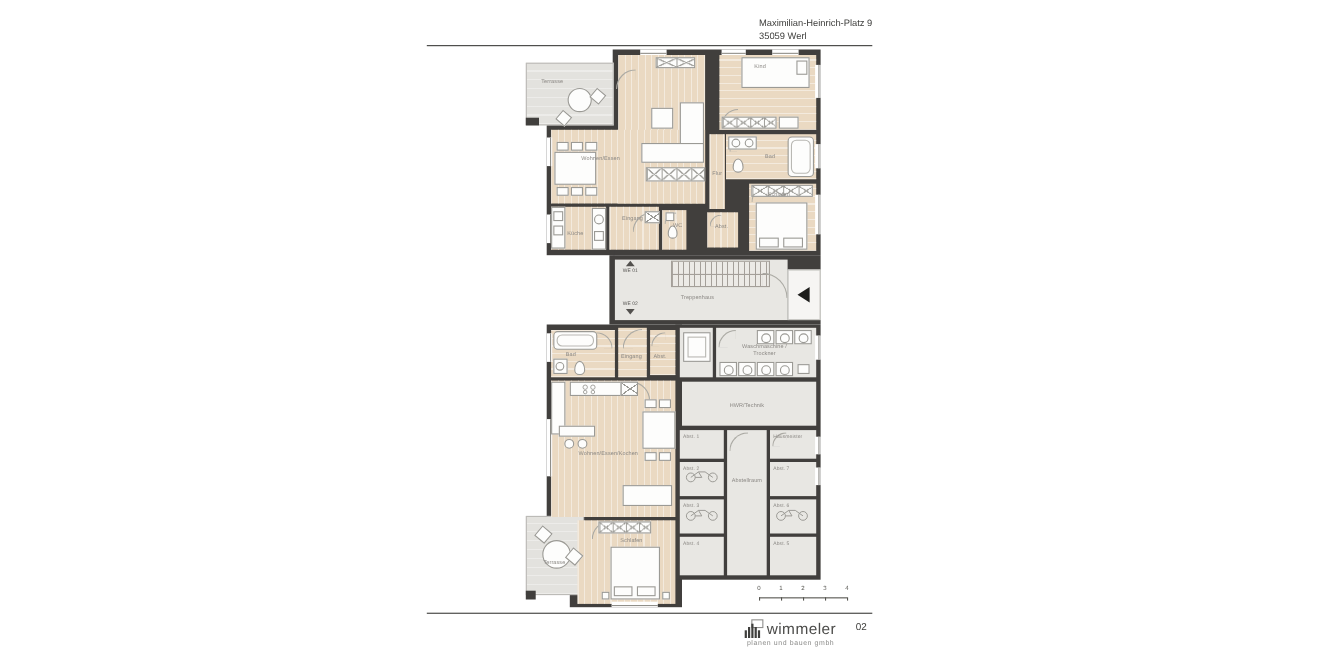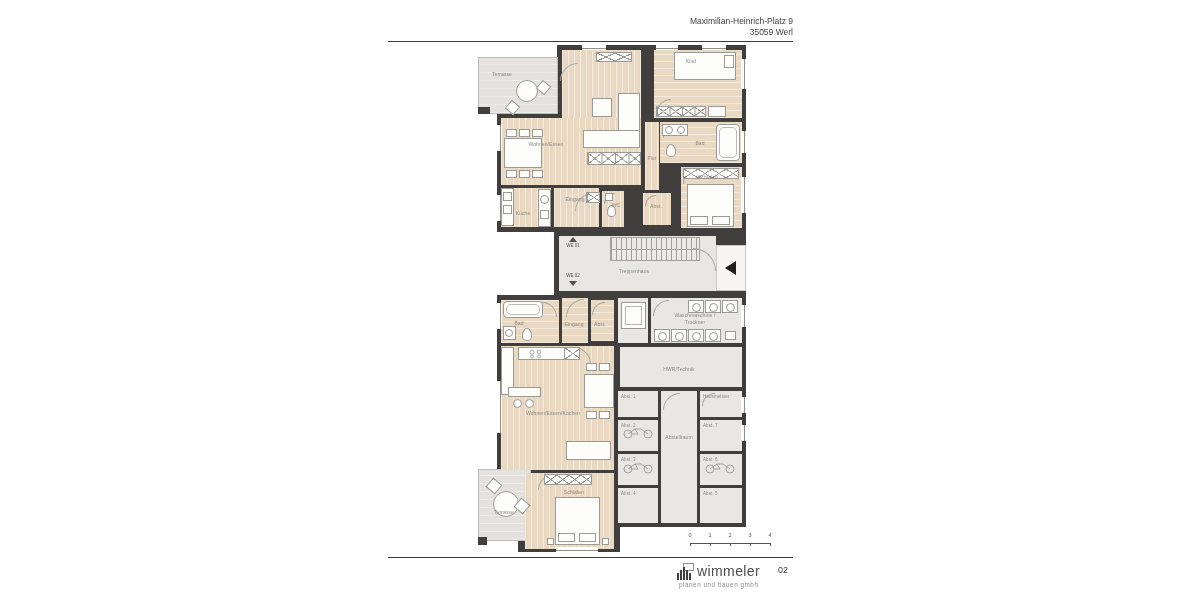--- a/index.html
+++ b/index.html
@@ -1,19 +1,19 @@
 <!DOCTYPE html>
 <html><head>
 <meta charset="utf-8">
 <style>
   html,body{margin:0;padding:0;background:#fff;font-family:"Liberation Sans",sans-serif;}
   .sheet{position:relative;width:1200px;height:600px;background:#fff;overflow:hidden;}
   .abs{position:absolute;}
   .hrule{position:absolute;left:388px;width:405px;height:0;border-top:1.3px solid #3c3c3a;}
-  .hdr{position:absolute;right:407px;top:16px;text-align:right;font-size:8.5px;line-height:10.5px;color:#3e3e3c;}
+  .hdr{position:absolute;right:407px;top:16px;font-size:8.5px;line-height:10.5px;color:#3e3e3c;}
   
   .plan{position:absolute;left:478px;top:45px;width:272px;height:512px;}
   .plan div{position:absolute;box-sizing:border-box;}
   .plan svg{position:absolute;}
   .w{background:#413f3d;}
   .wood{background-color:#ead9c2;background-image:repeating-linear-gradient(90deg,rgba(255,255,255,.45) 0,rgba(255,255,255,.45) 1px,rgba(255,255,255,0) 1px,rgba(255,255,255,0) 6px);}
   .woodh{background-color:#ead9c2;background-image:repeating-linear-gradient(0deg,rgba(255,255,255,.45) 0,rgba(255,255,255,.45) 1px,rgba(255,255,255,0) 1px,rgba(255,255,255,0) 7px);}
   .gray{background:#e8e7e3;}
   .terrace{background:#e3e2de;border:1px solid #bcbbb7;background-image:repeating-linear-gradient(0deg,rgba(255,255,255,.35) 0 1px,transparent 1px 8px);}
   .niche{background:#f6f5f3;border:1px solid #c9c8c4;}

